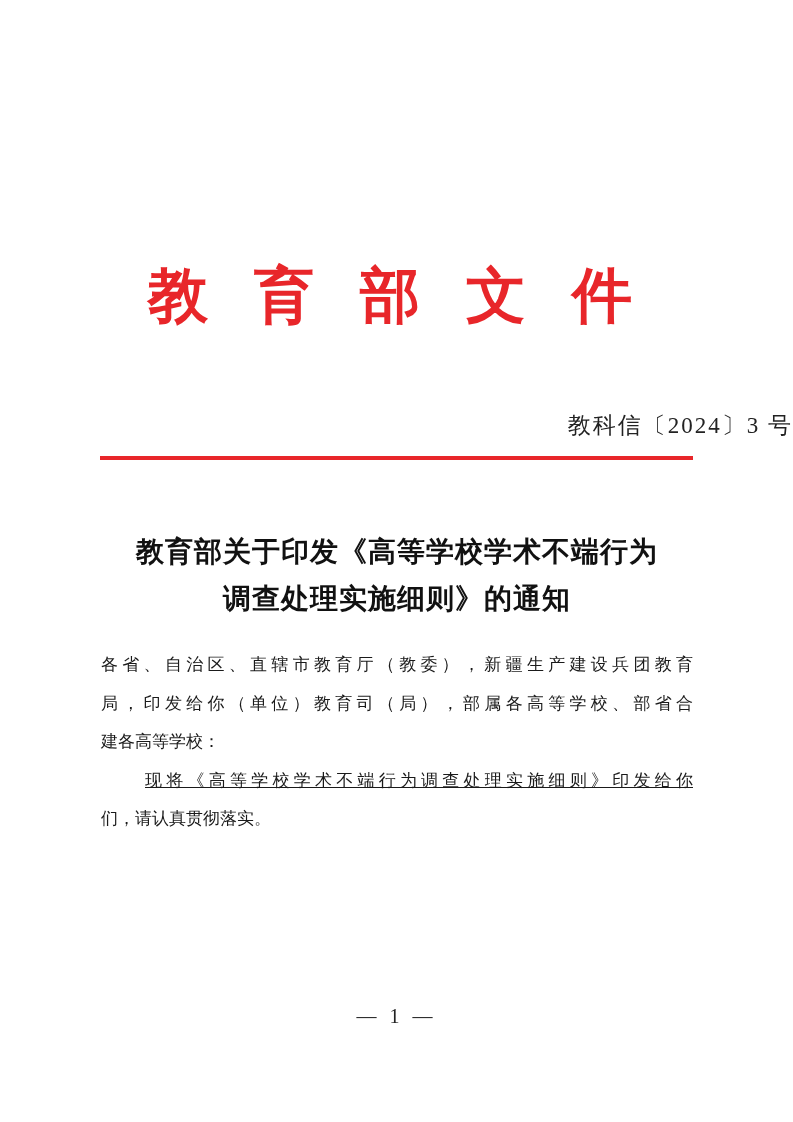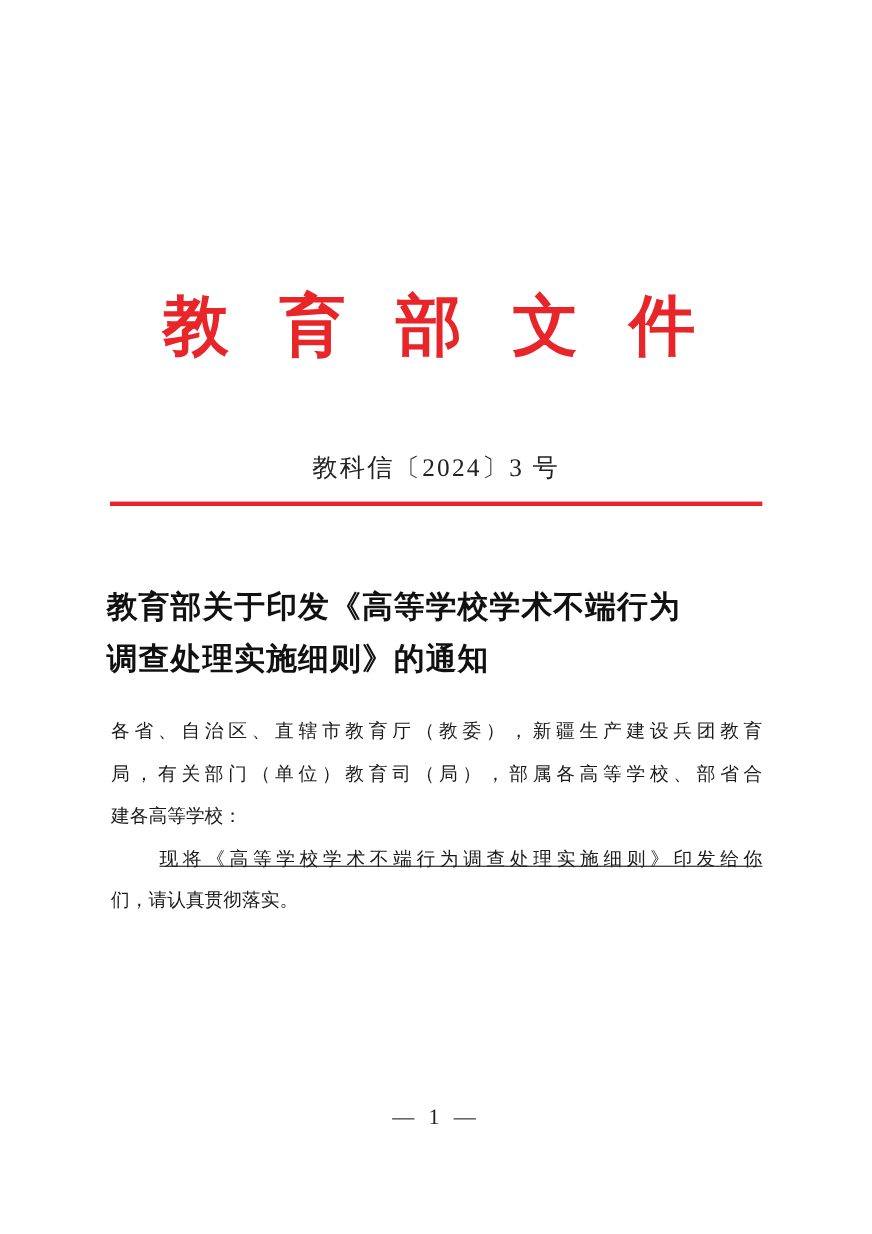--- a/index.html
+++ b/index.html
@@ -21,35 +21,36 @@
     top:266px;left:148px;width:484px;
     display:flex;justify-content:space-between;
     color:var(--red);
     font-size:60px;font-weight:700;line-height:1;
     font-family:"Liberation Serif", serif;
   }
   
   .doc-number{
     position:absolute;
     top:411px;left:0;width:100%;
-    text-align:center;
+    text-align:right;
     font-size:23px;line-height:30px;
     letter-spacing:2px;
     color:#222222;
   }
   
   .red-line{
     position:absolute;
     top:456px;left:100px;width:593px;height:4px;
     background:var(--red);
   }
   
   .doc-title{
     position:absolute;
     top:528px;left:97px;width:600px;
+    text-align:center;
     font-size:28px;font-weight:700;line-height:47px;
     color:#111111;
     font-family:"Liberation Sans", sans-serif;
     letter-spacing:1px;
   }
   
   .doc-body{
     position:absolute;
     top:646px;left:101px;width:592px;
     font-size:17px;line-height:38.5px;
@@ -96,21 +97,21 @@
 
   <div class="red-line"></div>
 
   <div class="doc-title">
     <div>教育部关于印发《高等学校学术不端行为</div>
     <div>调查处理实施细则》的通知</div>
   </div>
 
   <div class="doc-body">
     <div class="body-line just">各省、自治区、直辖市教育厅（教委），新疆生产建设兵团教育</div>
-    <div class="body-line just">局，有关部门（单位）教育司（局），部属各高等学校、部省合</div>
+    <div class="body-line just">局，印发给你（单位）教育司（局），部属各高等学校、部省合</div>
     <div class="body-line">建各高等学校：</div>
     <div class="body-line just indent">现将《高等学校学术不端行为调查处理实施细则》印发给你</div>
     <div class="body-line">们，请认真贯彻落实。</div>
   </div>
 
   <div class="page-number">— 1 —</div>
 
 </div>
 
 </body></html>

